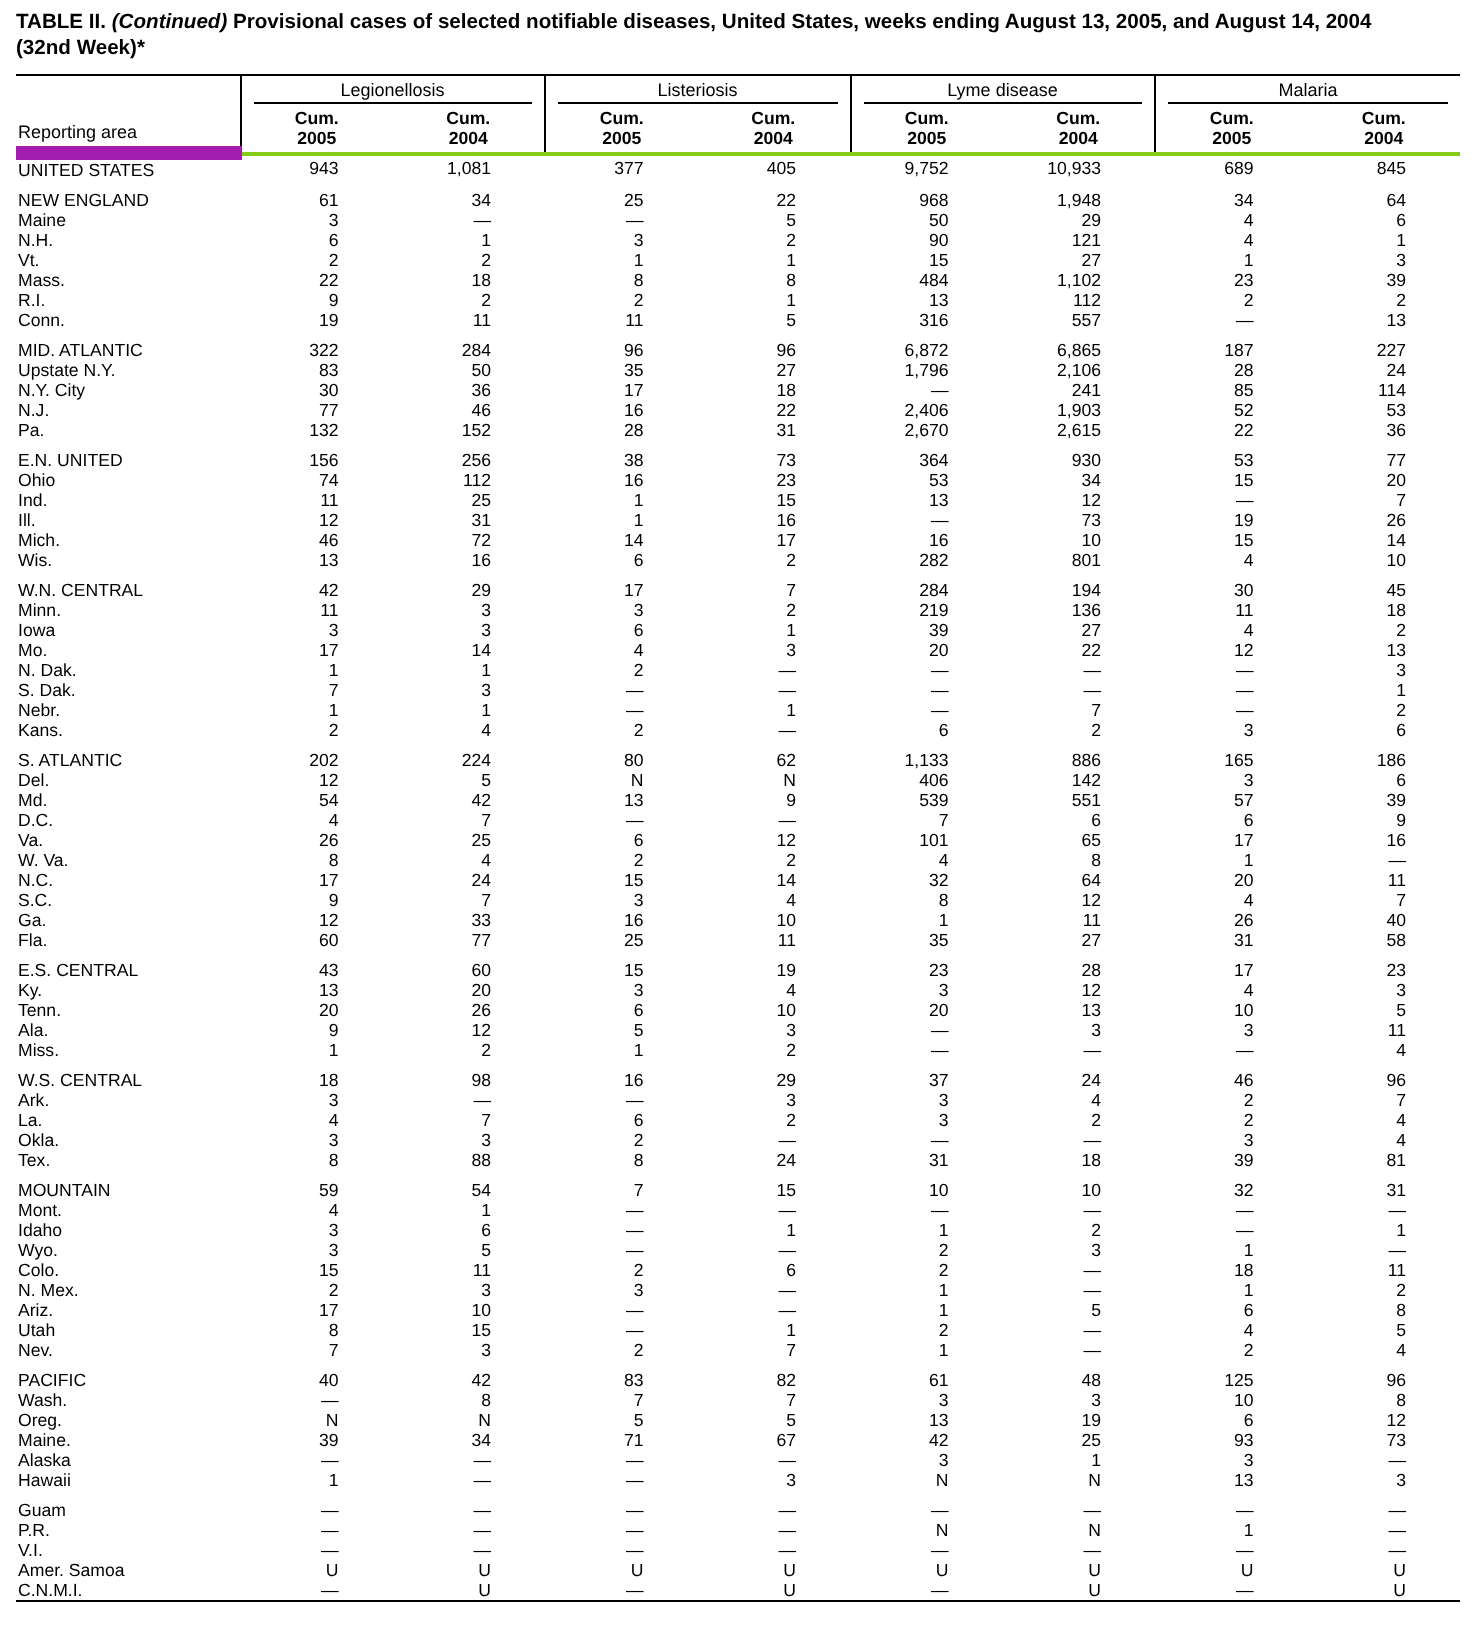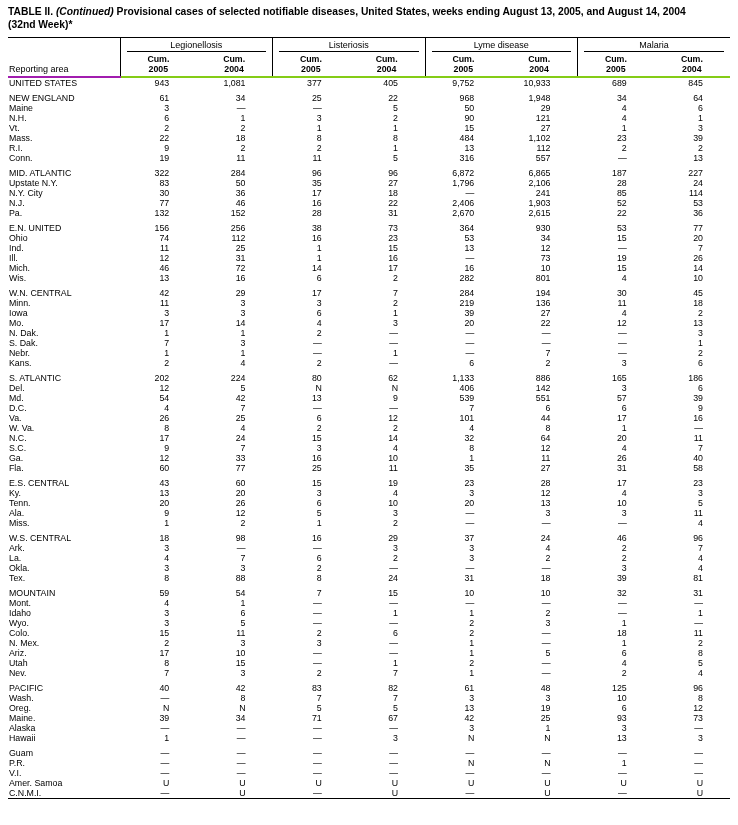--- a/index.html
+++ b/index.html
@@ -8,21 +8,21 @@
   .page { width: 738px; height: 825px; padding: 5px 8px 0 8px; overflow: hidden; }
 
   .title { font-size: 10.3px; font-weight: bold; line-height: 1.3; margin-bottom: 5px; }
   .title .it { font-style: italic; }
 
   table { width: 100%; border-collapse: collapse; table-layout: fixed; font-size: 8.8px; border-bottom: 1px solid #000; }
   col.c-area { width: 112px; }
 
   thead th { font-weight: normal; padding: 0; vertical-align: bottom; }
   tr.grp-row th { border-top: 1px solid #000; }
-  th.area-h { text-align: left; border-bottom: 2px solid #a21caf; padding: 0 0 2px 1px; font-size: 9px; }
+  th.area-h { text-align: left; border-bottom: 7px solid #a21caf; padding: 0 0 2px 1px; font-size: 9px; }
   th.grp { border-left: 1px solid #000; }
   th.grp .grp-inner { border-bottom: 1px solid #000; margin: 0 6px; padding: 2px 0 1px; text-align: center; font-size: 9px; }
   tr.sub-row th { text-align: center; white-space: pre-line; border-bottom: 2px solid #84cc16; padding: 2px 0; line-height: 1.15; font-size: 8.8px; font-weight: bold; }
   tr.sub-row th.gstart { border-left: 1px solid #000; }
 
   tbody td { padding: 0; height: 10px; line-height: 10px; }
   td.area { text-align: left; padding-left: 1px; white-space: nowrap; }
   td.val { text-align: right; padding-right: 27px; white-space: nowrap; }
   tr.spacer td { height: 5px; line-height: 5px; }
 
@@ -446,21 +446,21 @@
           <td class="val">6</td>
           <td class="val">9</td>
         </tr>
         <tr>
           <td class="area">Va.</td>
           <td class="val">26</td>
           <td class="val">25</td>
           <td class="val">6</td>
           <td class="val">12</td>
           <td class="val">101</td>
-          <td class="val">44</td>
+          <td class="val">65</td>
           <td class="val">17</td>
           <td class="val">16</td>
         </tr>
         <tr>
           <td class="area">W. Va.</td>
           <td class="val">8</td>
           <td class="val">4</td>
           <td class="val">2</td>
           <td class="val">2</td>
           <td class="val">4</td>

